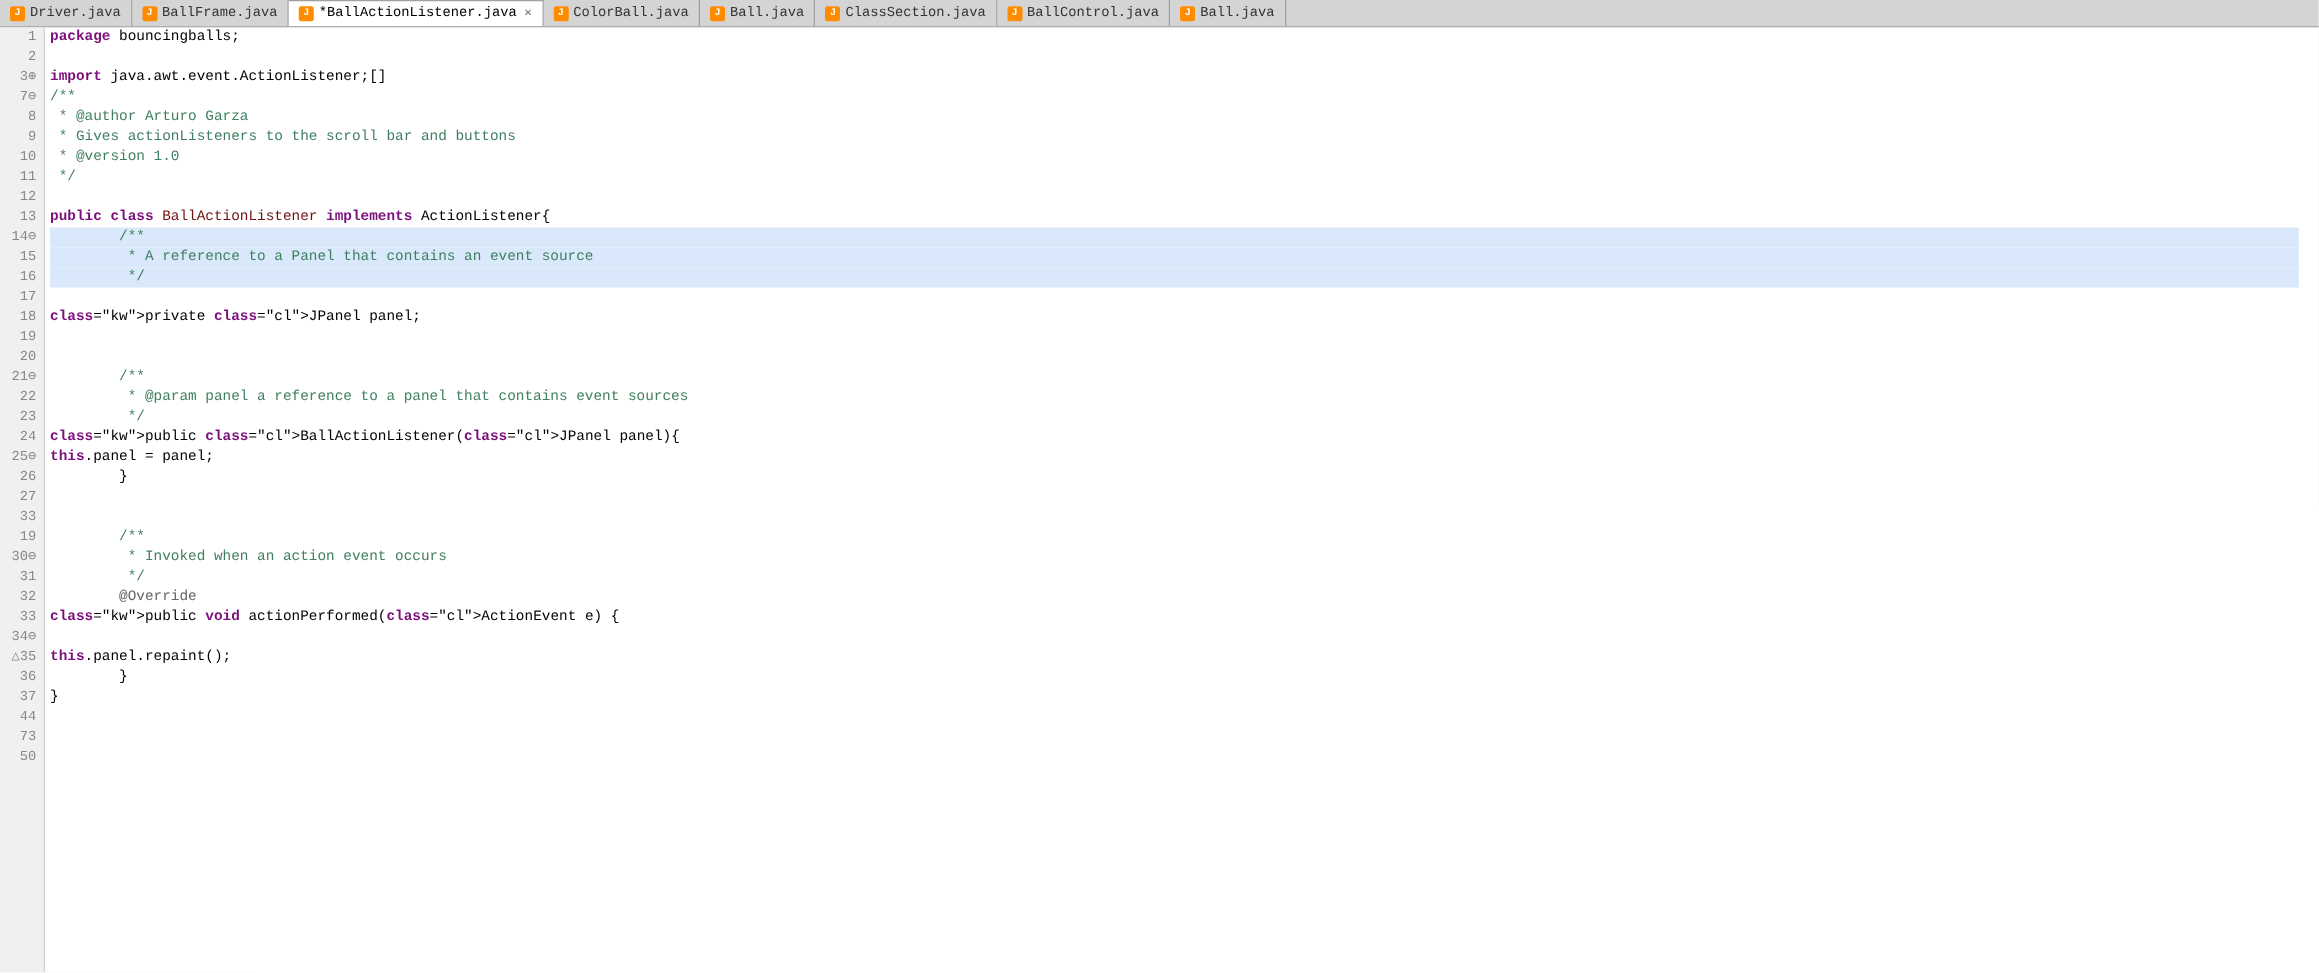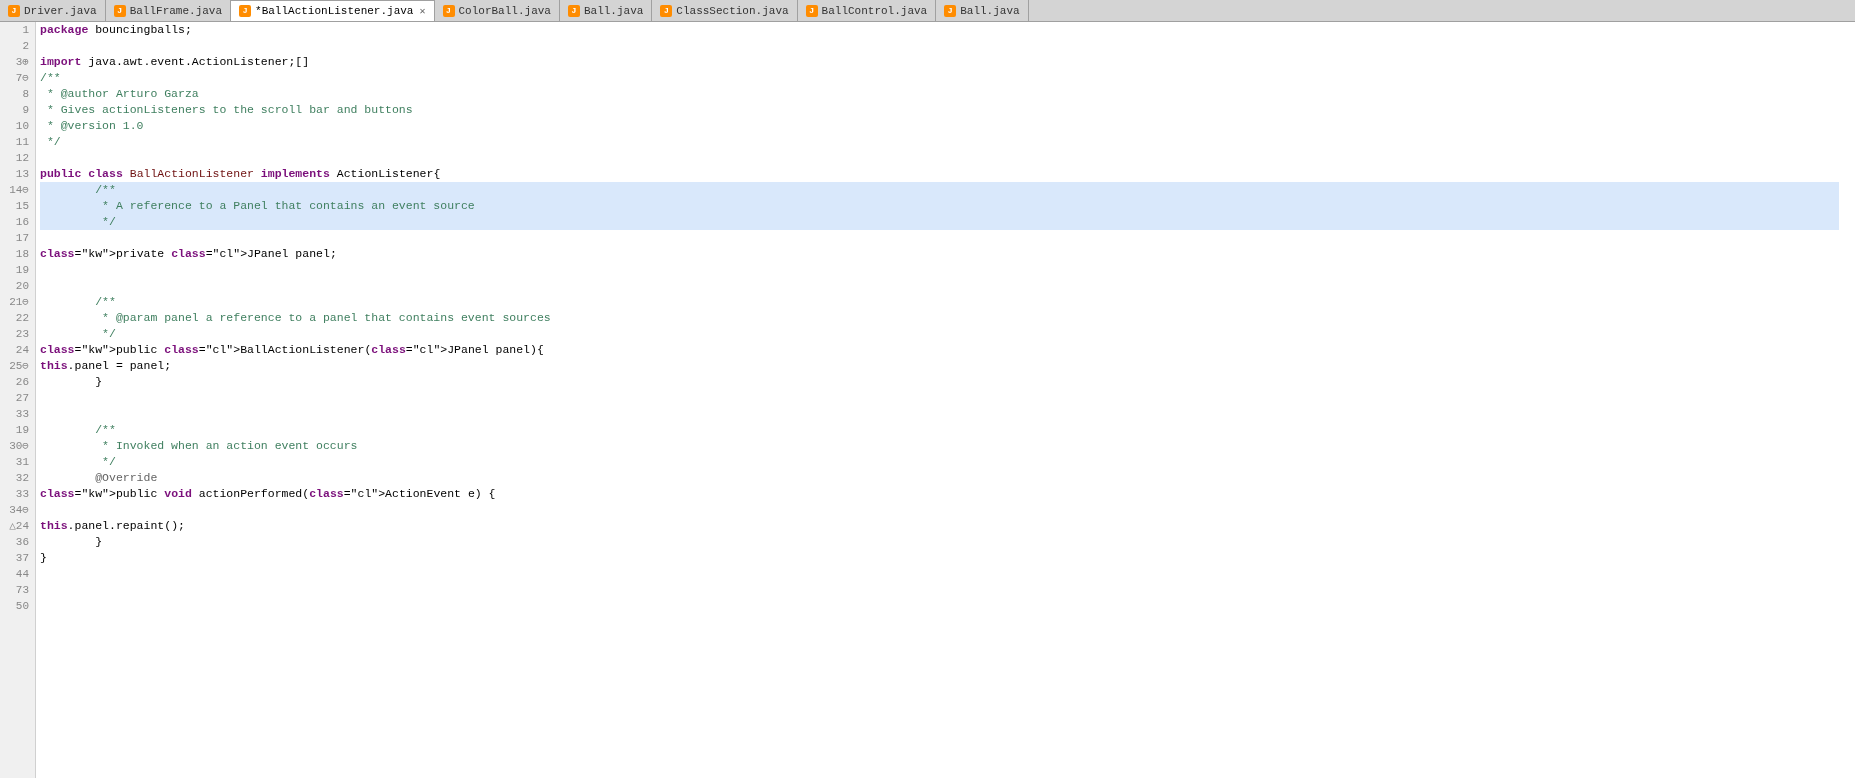--- a/index.html
+++ b/index.html
@@ -167,21 +167,21 @@
       <span class="line-number">25⊖</span>
       <span class="line-number">26</span>
       <span class="line-number">27</span>
       <span class="line-number">33</span>
       <span class="line-number">19</span>
       <span class="line-number">30⊖</span>
       <span class="line-number">31</span>
       <span class="line-number">32</span>
       <span class="line-number">33</span>
       <span class="line-number">34⊖</span>
-      <span class="line-number">△24</span>
+      <span class="line-number">△35</span>
       <span class="line-number">36</span>
       <span class="line-number">37</span>
       <span class="line-number">44</span>
       <span class="line-number">73</span>
       <span class="line-number">50</span>
     </div>
   <div class="code-content" id="code-content">
       <div class="code-line"><span class="kw">package</span> bouncingballs;</div>
       <div class="code-line">&nbsp;</div>
       <div class="code-line"><span class="kw">import </span><span class="pl">java.awt.event.ActionListener;[]</span></div>

